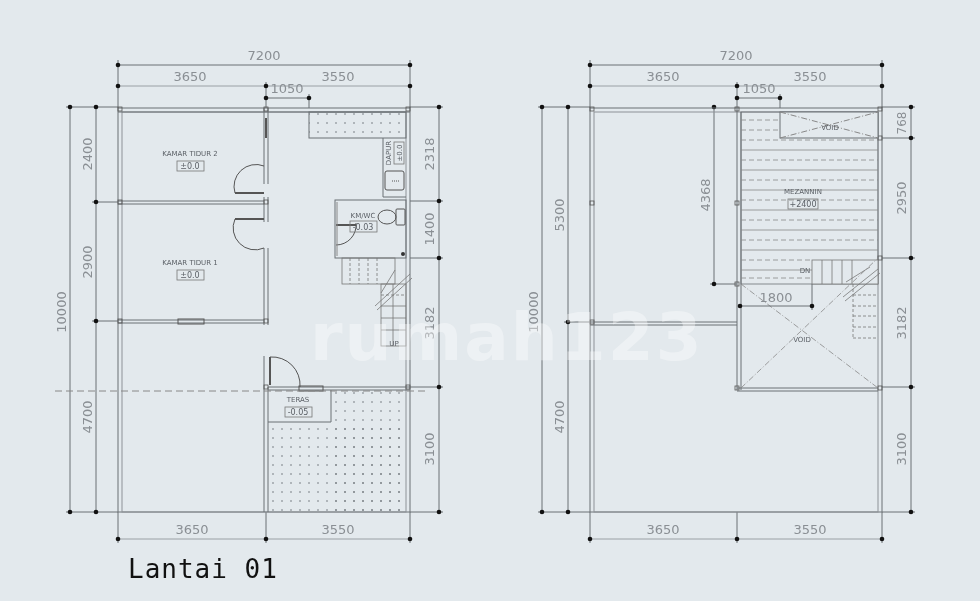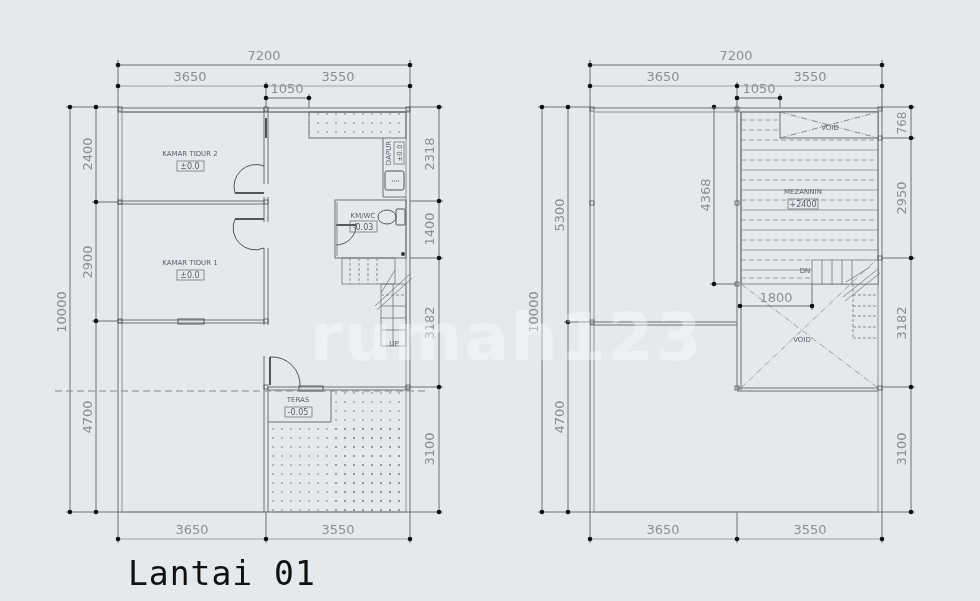--- a/index.html
+++ b/index.html
@@ -10,21 +10,21 @@
     position: relative;
   }
   #stage { position: absolute; left: 0; top: 12px; width: 808px; height: 601px; }
   svg text { font-family: "DejaVu Sans", sans-serif; }
   .dimtxt { fill: #8a8f94; font-size: 13px; }
   .dimtxt-sm { fill: #8a8f94; font-size: 12px; }
   .lbl { fill: #5b6066; font-size: 7px; }
   .lvl { fill: #5b6066; font-size: 8px; }
   .title {
     position: absolute; font-family: "DejaVu Sans Mono", monospace;
-    font-size: 33px; color: #111; letter-spacing: 1px;
+    font-size: 26px; color: #111; letter-spacing: 1px;
   }
   .watermark {
     position: absolute; left: 310px; top: 262px;
     font-family: "DejaVu Sans", sans-serif; font-weight: bold;
     font-size: 66px; color: rgba(255,255,255,0.38); letter-spacing: 2px; margin-top: 25px;
   }
 </style>
 </head>
 <body>
 

